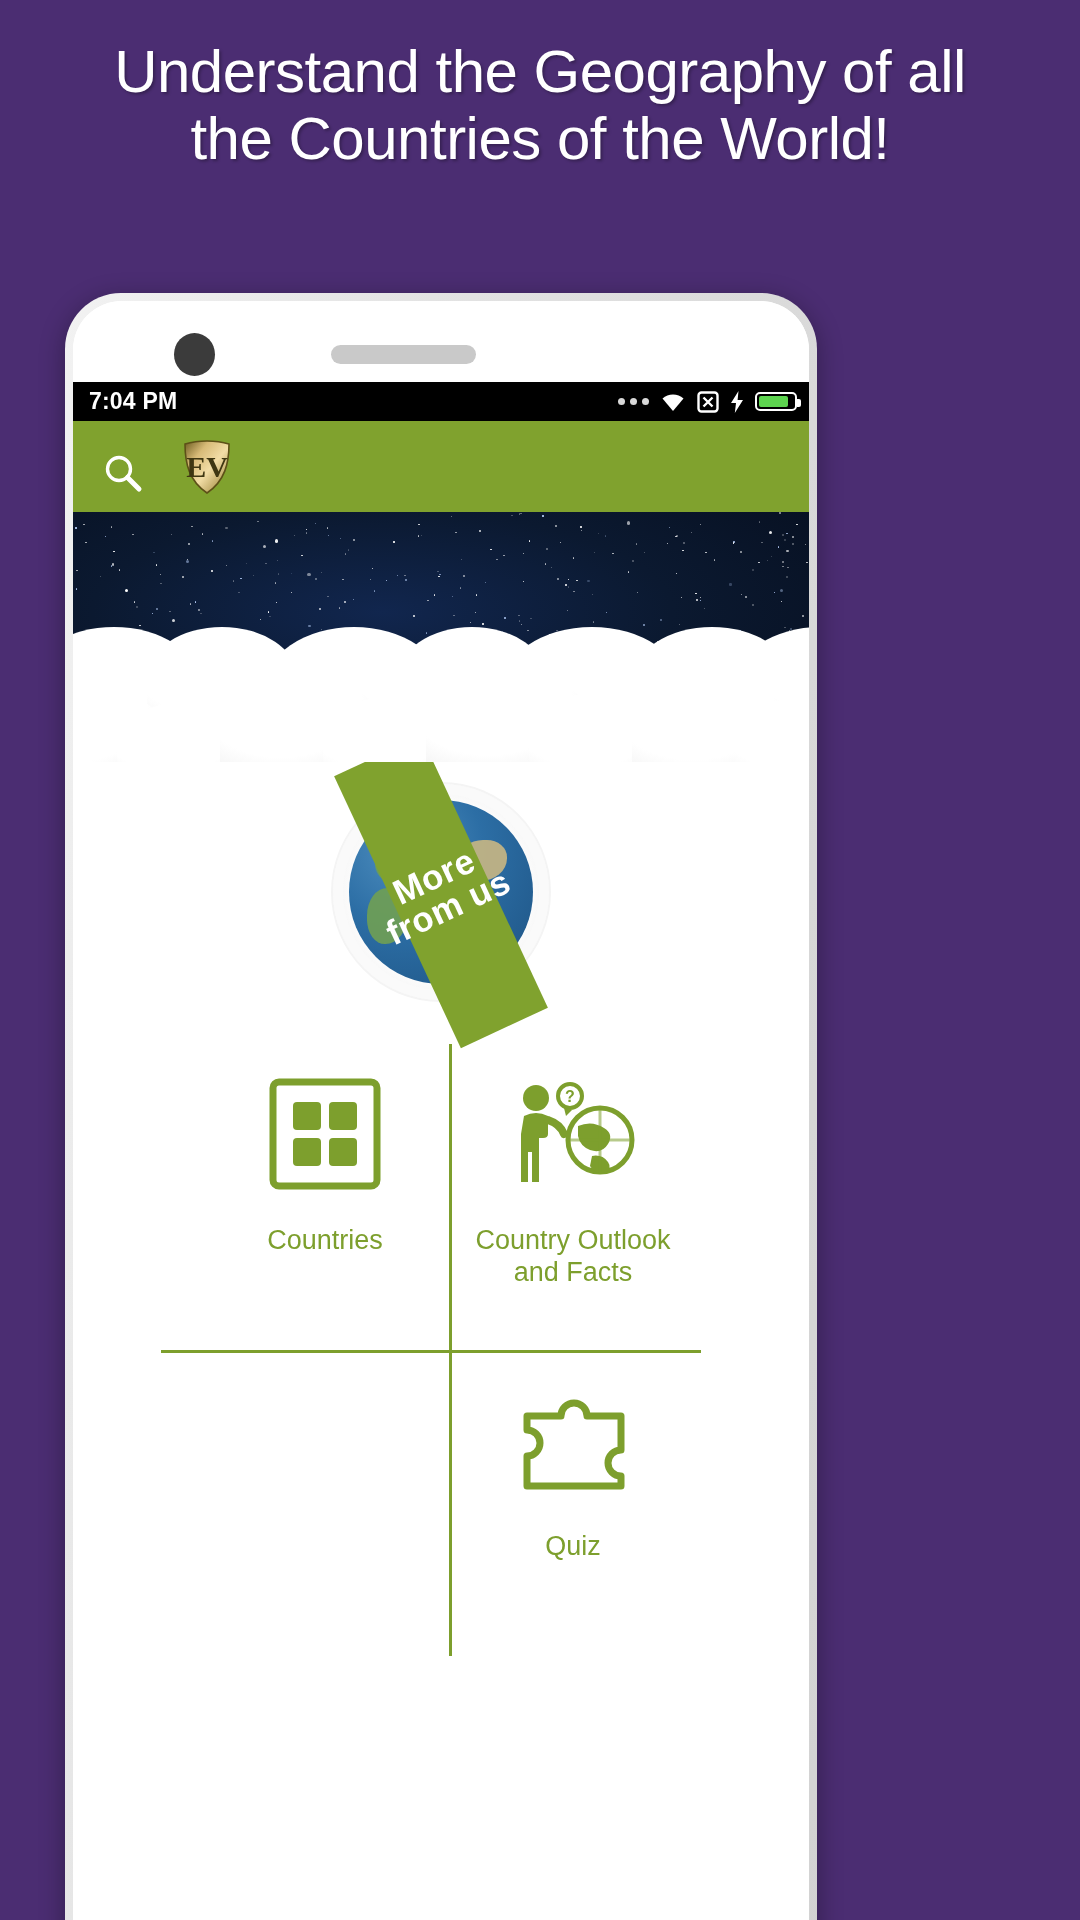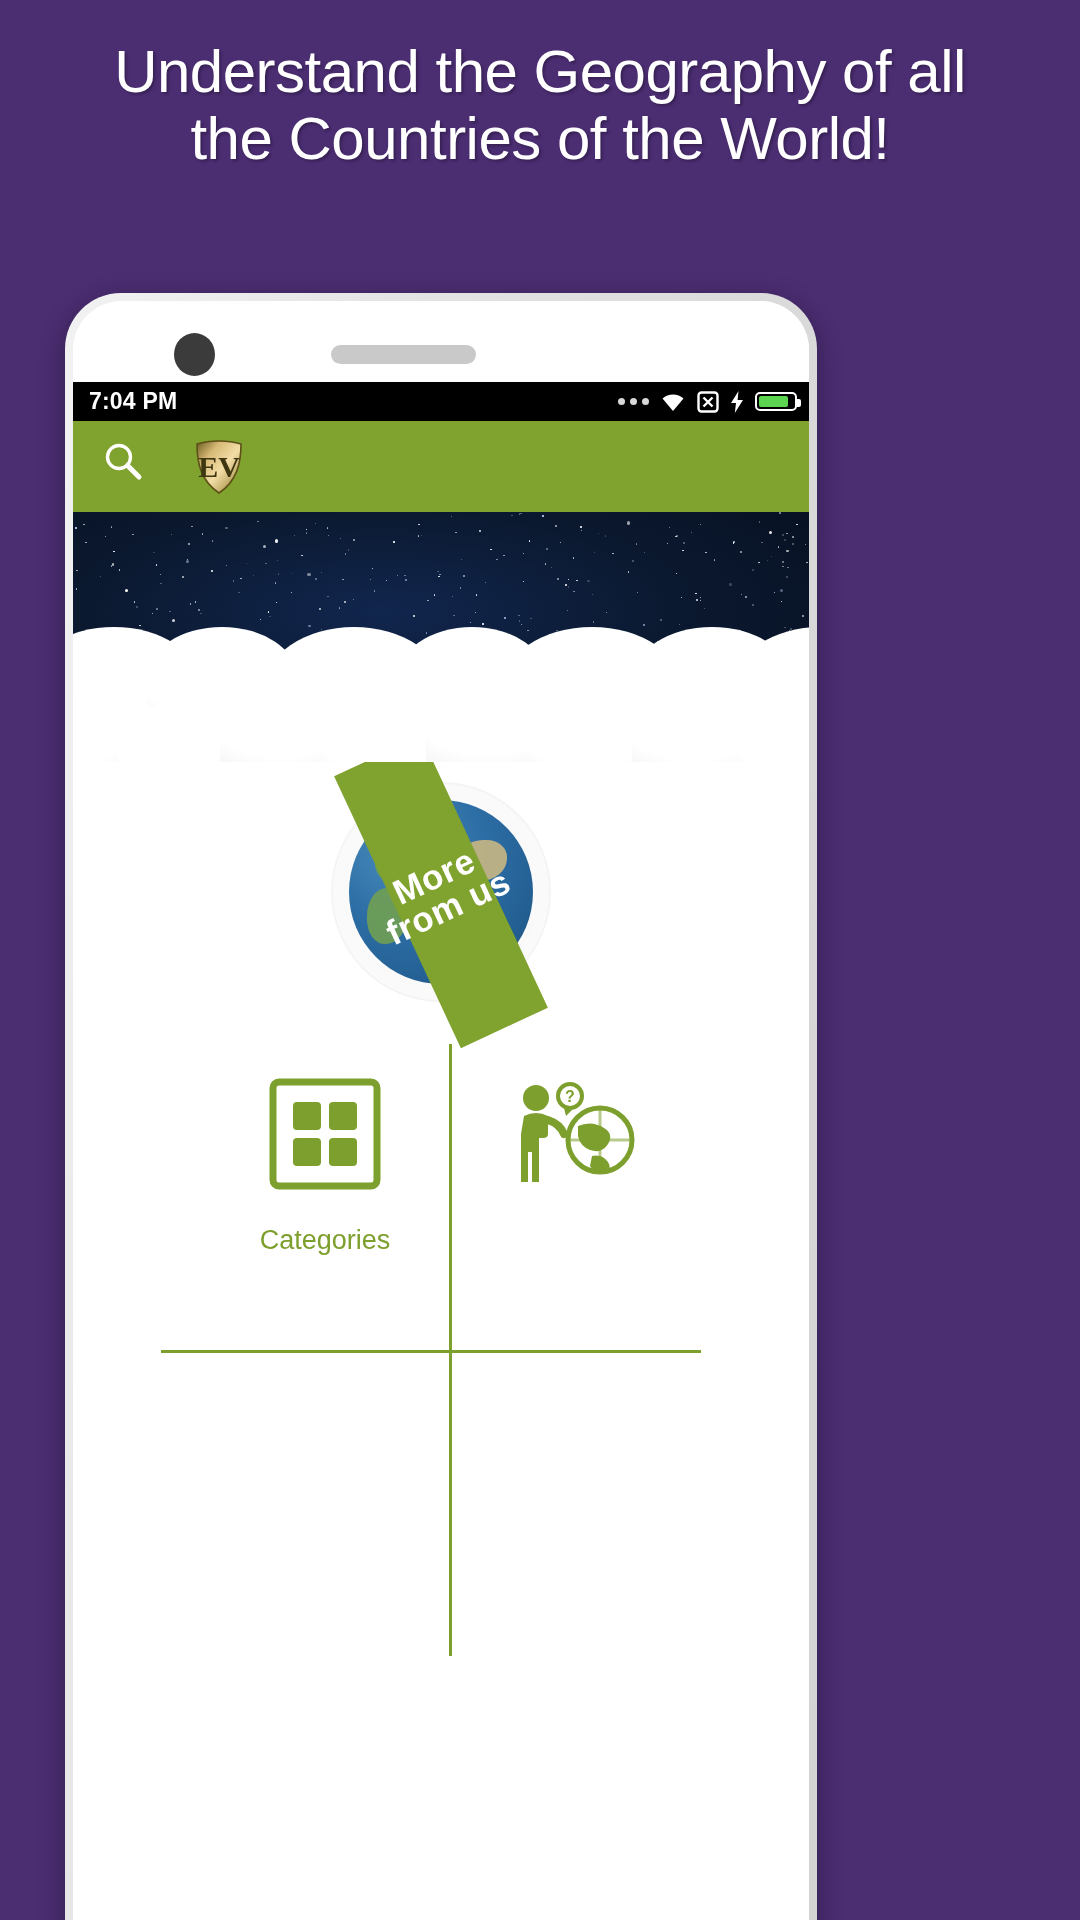--- a/index.html
+++ b/index.html
@@ -109,21 +109,21 @@
     align-items:center;
     padding:0 25px 0 28px;
   }
   .app-title {
     color:#ffffff;
     font-size:42px;
     font-weight:400;
     letter-spacing:0.2px;
     flex:1;
   }
-  .appbar-actions { display:flex; align-items:flex-start; gap:48px;text-decoration:underline; }
+  .appbar-actions { display:flex; align-items:flex-end; gap:36px;text-decoration:underline; }
   .ev-logo {
     width:52px; height:56px;
     display:block;
   }
 
   
   .hero {
     position:relative;
     height:250px;
     background:radial-gradient(ellipse at 42% 40%, #11264e 0%, #0b1930 48%, #060e1e 100%);
@@ -775,38 +775,48 @@
         <div class="menu-cell cell-tl">
           <div class="cell-icon">
             <svg width="112" height="112" viewBox="0 0 112 112">
               <rect x="4" y="4" width="104" height="104" rx="6" fill="none" stroke="#7d9f2d" stroke-width="7"></rect>
               <rect x="24" y="24" width="28" height="28" rx="4" fill="#7d9f2d"></rect>
               <rect x="60" y="24" width="28" height="28" rx="4" fill="#7d9f2d"></rect>
               <rect x="24" y="60" width="28" height="28" rx="4" fill="#7d9f2d"></rect>
               <rect x="60" y="60" width="28" height="28" rx="4" fill="#7d9f2d"></rect>
             </svg>
           </div>
-          <div class="cell-label">Categories</div>
+          <div class="cell-label">Countries</div>
         </div>
 
         <div class="menu-cell cell-tr">
           <div class="cell-icon">
             <svg width="130" height="112" viewBox="0 0 130 112">
               <circle cx="28" cy="20" r="13" fill="#7d9f2d"></circle>
               <path d="M16 38 q12 -6 24 0 l0 18 q0 4 -5 4 l-4 0 l0 44 l-7 0 l0 -30 l-4 0 l0 30 l-7 0 l0 -48 Z" fill="#7d9f2d"></path>
               <path d="M40 42 q12 4 16 14" stroke="#7d9f2d" stroke-width="8" fill="none" stroke-linecap="round"></path>
               <circle cx="62" cy="18" r="12" fill="none" stroke="#7d9f2d" stroke-width="4"></circle>
               <path d="M56 30 l2 8 l6 -6 Z" fill="#7d9f2d"></path>
               <text x="62" y="24" font-family="Liberation Sans, sans-serif" font-size="16" font-weight="700" fill="#7d9f2d" text-anchor="middle">?</text>
               <circle cx="92" cy="62" r="32" fill="none" stroke="#7d9f2d" stroke-width="5"></circle>
               <path d="M70 48 q14 -6 26 2 q10 6 4 16 q-6 10 -18 6 q-10 -4 -12 -14 Z" fill="#7d9f2d"></path>
               <path d="M84 78 q10 -2 16 6 q4 6 -2 10 q-10 4 -16 -6 Z" fill="#7d9f2d"></path>
               <path d="M60 62 h64 M92 30 v64" stroke="#7d9f2d" stroke-width="3" opacity="0.55"></path>
             </svg>
           </div>
+          <div class="cell-label">Country Outlook
+and Facts</div>
         </div>
 
 
+        <div class="menu-cell cell-br">
+          <div class="cell-icon">
+            <svg width="112" height="108" viewBox="0 0 112 108">
+              <path d="M10 30 L44 30 A13 13 0 1 1 70 30 L104 30 L104 64 A13 13 0 1 0 104 90 L104 100 L10 100 L10 70 A13 13 0 1 0 10 44 Z" fill="none" stroke="#7d9f2d" stroke-width="7" stroke-linejoin="round"></path>
+            </svg>
+          </div>
+          <div class="cell-label">Quiz</div>
+        </div>
       </div>
 
     </div>
   </div>
 </div>
 
 </body></html>

